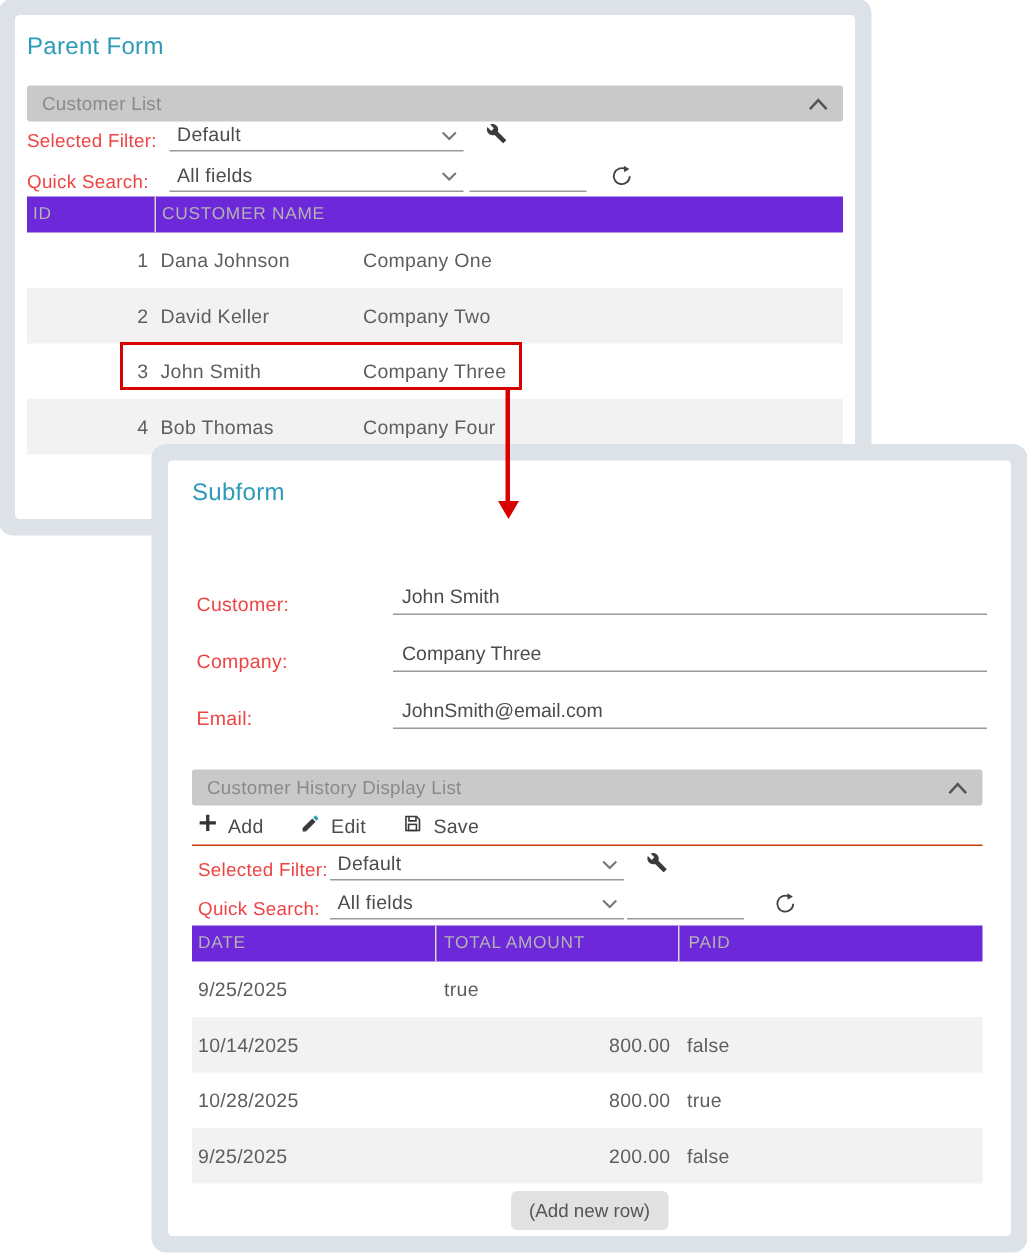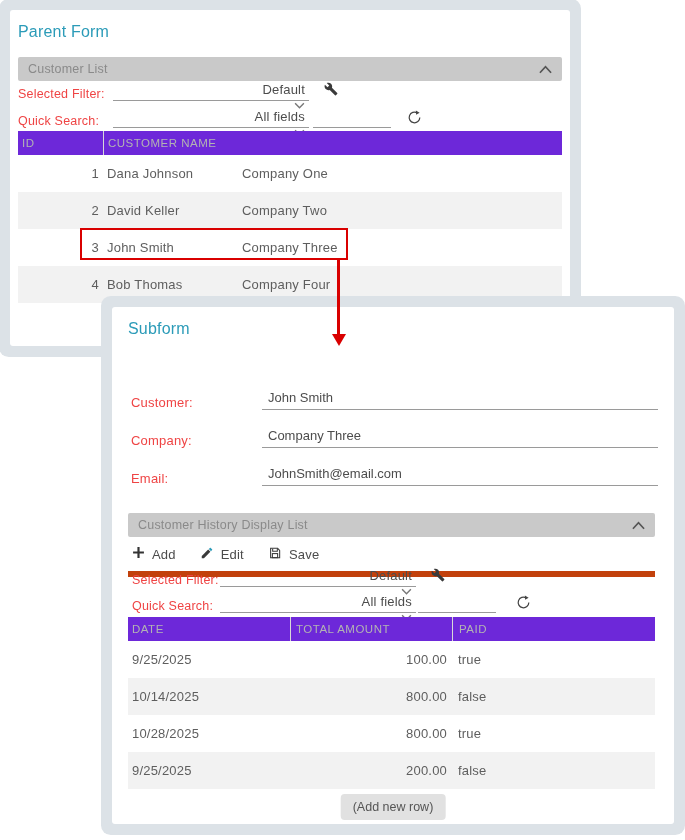--- a/index.html
+++ b/index.html
@@ -25,21 +25,21 @@
     position:absolute; height:24px; background:#c9c9c9; border-radius:2px;
     display:flex; align-items:center; justify-content:space-between;
     padding:0 10px; font-size:12.5px; color:#8a8a8a; cursor:pointer;
   }
   .chev-up { display:flex; align-items:center; }
 
   .flabel { position:absolute; font-size:12.5px; color:#ef4444; }
   .dropdown {
     position:absolute; height:19px; border-bottom:1px solid #9a9a9a;
     display:flex; align-items:flex-end; justify-content:space-between;
-    padding:0 4px 3px 5px; font-size:13px; color:#4c4c4c; cursor:pointer;flex-direction:column;
+    padding:0 4px 3px 5px; font-size:13px; color:#4c4c4c; cursor:pointer;
   }
   .uinput {
     position:absolute; height:19px; width:78px; border:none; outline:none;
     border-bottom:1px solid #9a9a9a; background:transparent;
     font:inherit; font-size:13px; color:#4c4c4c; padding:0 2px 2px 2px;
   }
   .icon-btn { position:absolute; display:flex; align-items:center; justify-content:center; cursor:pointer; }
 
   .grid { position:absolute; }
   .grid-head {
@@ -65,22 +65,22 @@
 
   
   .field {
     position:absolute; height:21px; width:396px; left:150px;
     border-bottom:1px solid #9a9a9a; background:transparent;
     font:inherit; font-size:13px; color:#4c4c4c; padding:0 2px 3px 6px; outline:none; border-top:none; border-left:none; border-right:none;
   }
 
   
   .toolbar {
-    position:absolute; left:16px; top:230px; width:527px; height:40px;
-    display:flex; align-items:center; border-bottom:6px solid #c2410c; padding-left:4px;
+    position:absolute; left:16px; top:230px; width:527px; height:27px;
+    display:flex; align-items:center; border-bottom:1px solid #c2410c; padding-left:4px;
   }
   .tb-btn { display:flex; align-items:center; gap:7px; margin-right:24px; font-size:13px; color:#4c4c4c; cursor:pointer; }
 
   .add-row-btn {
     position:absolute; top:487px; left:50%; transform:translateX(-50%);
     background:#e1e1e1; border:none; border-radius:4px; padding:6px 12px;
     font:inherit; font-size:12.5px; color:#555; cursor:pointer;
   }
 
   
@@ -262,21 +262,20 @@
     </div>
 
     <div class="grid" style="left:16px; top:310px; width:527px;">
       <div class="grid-head">
         <div class="hcell h-col-date">DATE</div>
         <div class="hcell h-col-total">TOTAL AMOUNT</div>
         <div class="hcell h-col-paid">PAID</div>
       </div>
       <div class="grid-row">
         <span class="h-col-date">9/25/2025</span>
-        <span class="h-col-total">100.00</span>
         <span class="h-col-paid">true</span>
       </div>
       <div class="grid-row alt">
         <span class="h-col-date">10/14/2025</span>
         <span class="h-col-total">800.00</span>
         <span class="h-col-paid">false</span>
       </div>
       <div class="grid-row">
         <span class="h-col-date">10/28/2025</span>
         <span class="h-col-total">800.00</span>

